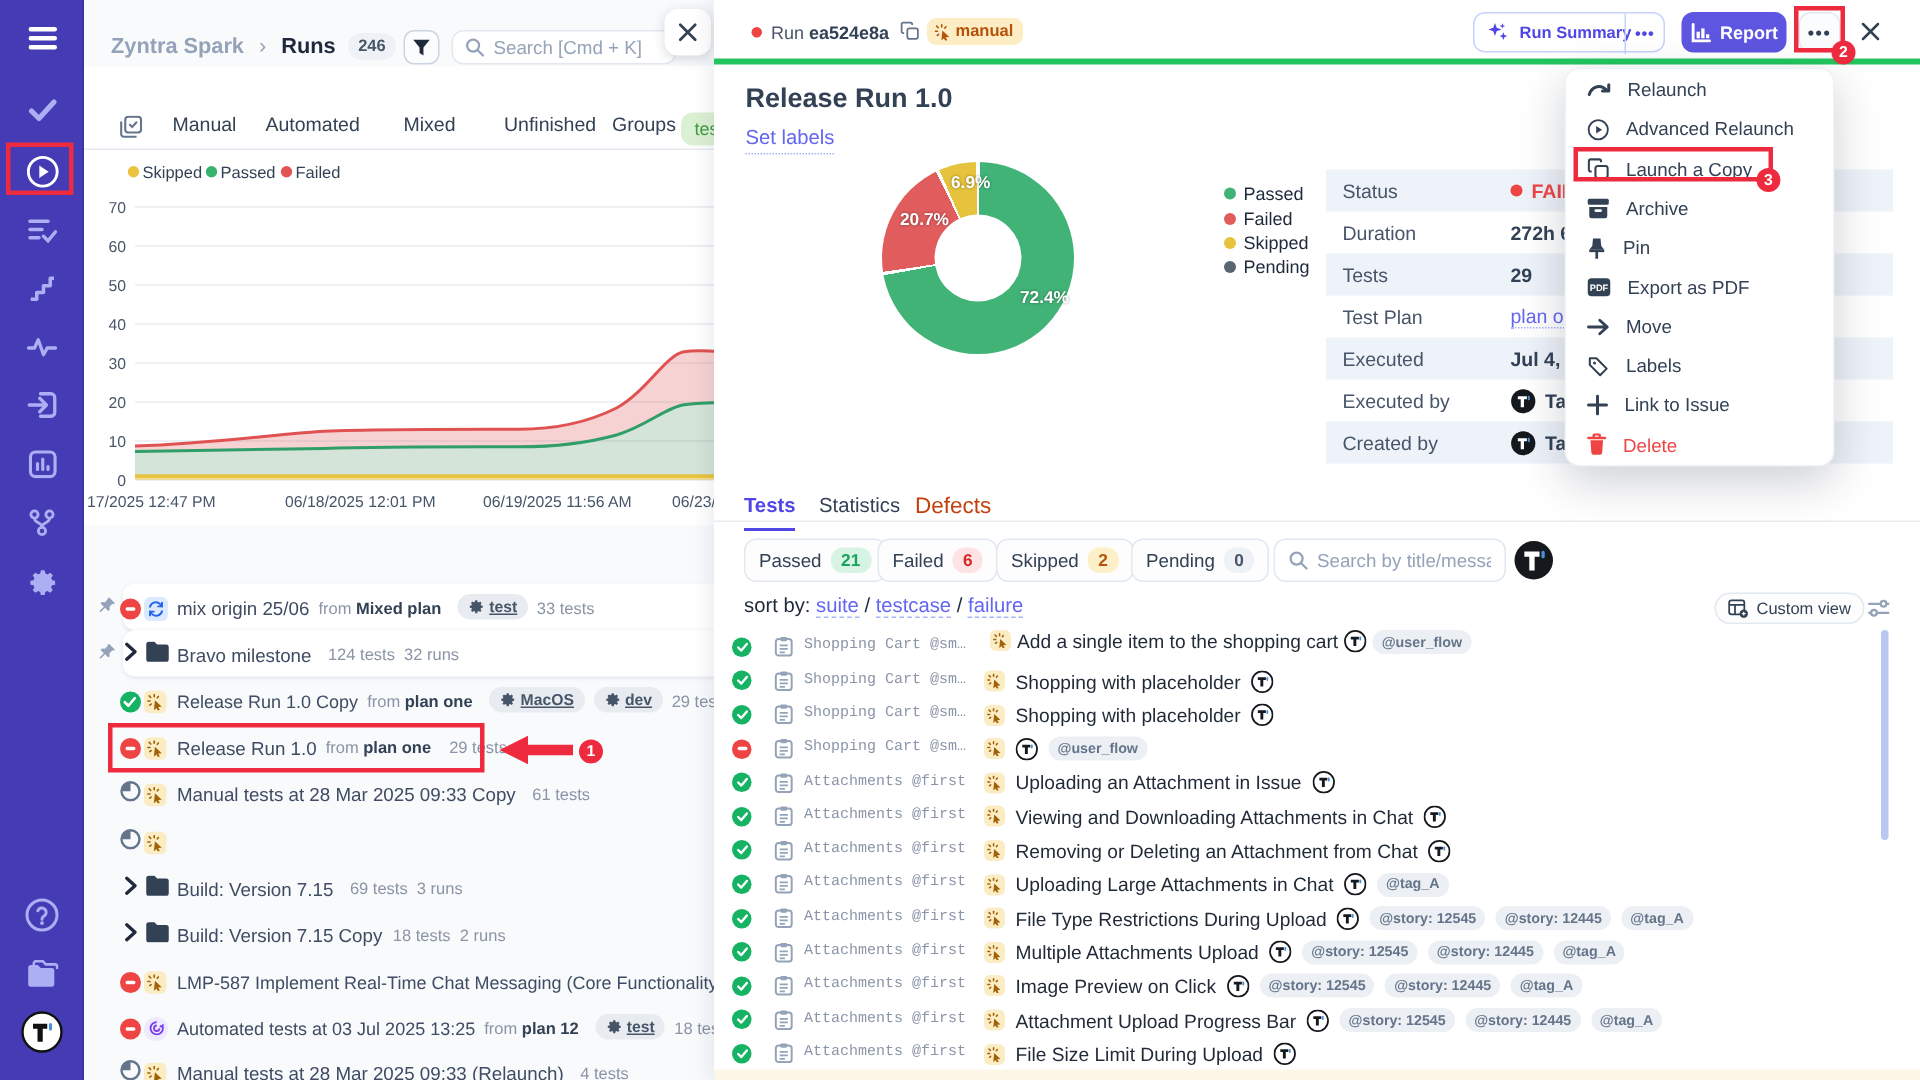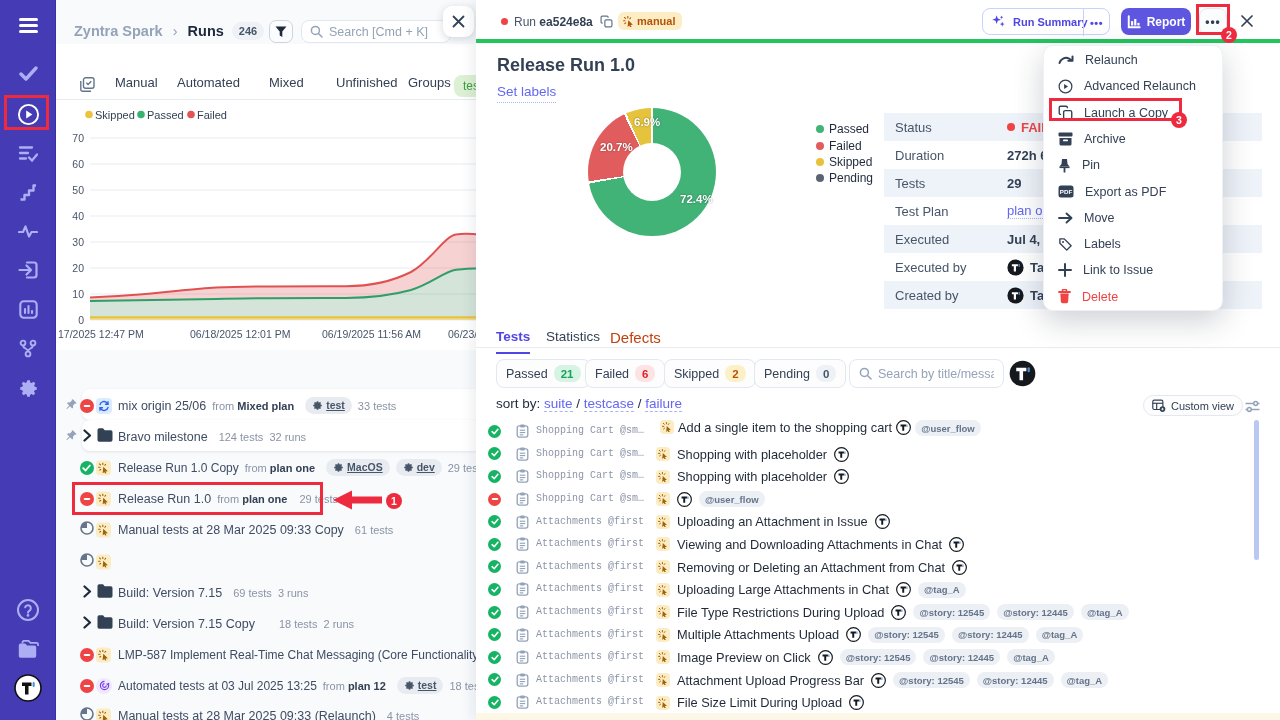--- a/index.html
+++ b/index.html
@@ -399,21 +399,21 @@
   </div>
   <div class="runrow" style="top:609.5px">
     <span class="rr-el" style="left:27px"><svg width="9" height="13" viewBox="0 0 9 13">
               <path d="M1.5 1.5 L7 6.5 L1.5 11.5" stroke="#1e293b" stroke-width="2.2" fill="none" stroke-linecap="round" stroke-linejoin="round"></path>
             </svg></span>
     <span class="rr-el" style="left:41px"><svg width="16" height="14" viewBox="0 0 16 14">
               <path d="M0.5 2 a1.7 1.7 0 0 1 1.7-1.7 H6 l1.7 1.9 h6.1 a1.7 1.7 0 0 1 1.7 1.7 V12 a1.7 1.7 0 0 1-1.7 1.7 H2.2 A1.7 1.7 0 0 1 .5 12 Z" fill="#334155"></path>
             </svg></span>
     <div class="rflex">
             <span class="rtitle">Build: Version 7.15 Copy</span>
-    <span class="rcount" style="margin-left:18px">18 tests&nbsp;&nbsp;2 runs</span>
+    <span class="rcount" style="margin-left:1px">18 tests&nbsp;&nbsp;2 runs</span>
           </div>
   </div>
   <div class="runrow" style="top:640.5px">
     <span class="rr-el" style="left:23.5px">
             <span class="statround" style="background:#ef4444">
               <svg width="8" height="8" viewBox="0 0 8 8">
                 <rect x="0.7" y="2.9" width="6.6" height="2.2" rx="1.1" fill="#fff"></rect>
               </svg>
             </span>
           </span>

